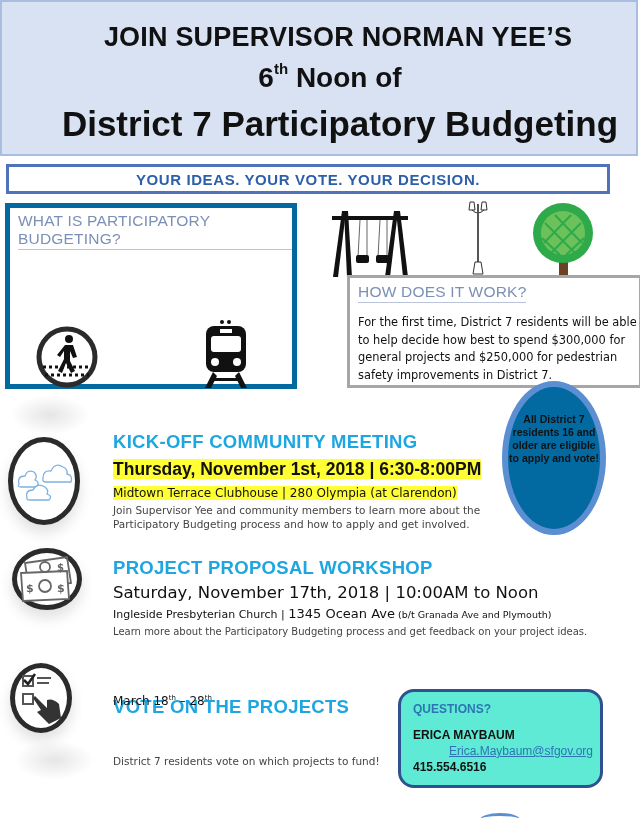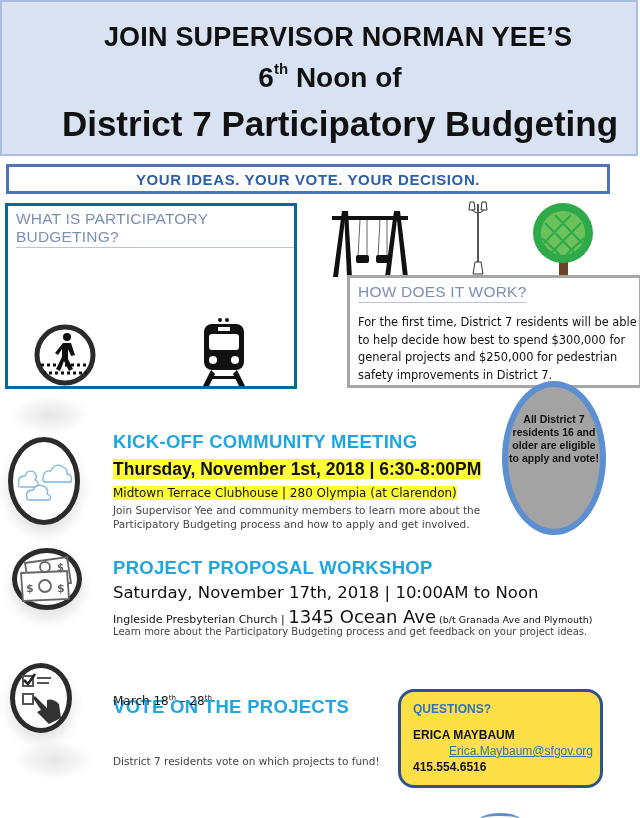--- a/index.html
+++ b/index.html
@@ -11,47 +11,47 @@
   .h1 { left:0; width:640px; text-align:center; font-weight:bold; color:#111; }
   .h-line1 { top:22px; left:18px; font-size:27px; letter-spacing:0.2px; }
   .h-line2 { top:62px; left:10px; font-size:28px; }
   .h-line2 sup { font-size:15px; vertical-align:top; position:relative; top:-2px; }
   .h-line3 { top:104px; left:20px; font-size:35px; }
 
   
   .tagline { left:6px; top:164px; width:604px; height:30px; border:3px solid #4f72b8; box-sizing:border-box; text-align:center; color:#2c5fa8; font-weight:bold; font-size:15px; line-height:25px; letter-spacing:0.6px; }
 
   
-  .whatbox { left:5px; top:203px; width:292px; height:186px; border:3px solid #0369a1; box-sizing:border-box; }
+  .whatbox { left:5px; top:203px; width:292px; height:186px; border:5px solid #0369a1; box-sizing:border-box; }
   .sec-title { color:#7c8fb5; font-size:15.5px; letter-spacing:0.2px; border-bottom:1px solid #b9c3d9; display:inline-block; padding-bottom:1px; }
   .body-text { font-size:12.5px; line-height:17.5px; color:#111; font-family:"DejaVu Sans", sans-serif; font-size:11.4px; }
 
   
   .howbox { left:309px; top:275px; width:295px; height:113px; border:3px solid #a6a6a6; box-sizing:border-box; background:#fff;margin-left:38px; }
 
   
-  .oval { left:502px; top:381px; width:104px; height:154px; border:6px solid #5b8fd1; border-radius:50%; box-sizing:border-box; background:#a3a3a3; }
+  .oval { left:502px; top:381px; width:104px; height:154px; border:6px solid #5b8fd1; border-radius:50%; box-sizing:border-box; background:#0369a1; }
   .oval-text { position:absolute; left:0; top:26px; width:92px; text-align:center; font-weight:bold; font-size:10.5px; line-height:13px; color:#111; }
 
   
   .ev-title { color:#1ea6e1; font-weight:bold; font-size:18.5px; letter-spacing:0.3px; }
   .hl { background:#ffff33; }
   .ev-date1 { font-weight:bold; font-size:17.5px;text-align:right; }
   .ev-loc1 { font-size:12px; font-family:"DejaVu Sans", sans-serif; }
   .ev-desc { font-size:10.5px; color:#444; line-height:14px; font-family:"DejaVu Sans", sans-serif; }
   .ev-date2 { font-size:16.5px; font-family:"DejaVu Sans", sans-serif; color:#111; }
   .ev-loc2 { font-size:11px; font-family:"DejaVu Sans", sans-serif; }
-  .ev-loc2 .big { font-size:18px; }
+  .ev-loc2 .big { font-size:13px; }
   .ev-loc2 .small { font-size:9.5px; }
 
   .icon-circ { width:74px; height:74px; border:5px solid #2b2b2b; border-radius:50%; box-sizing:border-box; background:#fff; box-shadow:0 8px 14px rgba(0,0,0,0.12); }
   .shadow-blob { width:80px; height:40px; border-radius:50%; background:radial-gradient(ellipse at center, rgba(0,0,0,0.10) 0%, rgba(0,0,0,0) 70%); }
 
   
-  .qbox { left:398px; top:689px; width:205px; height:99px; background:#fde047; border:3px solid #2f528f; border-radius:16px; box-sizing:border-box; }
+  .qbox { left:398px; top:689px; width:205px; height:99px; background:#5eead4; border:3px solid #2f528f; border-radius:16px; box-sizing:border-box; }
   .q-title { color:#2e74b5; font-weight:bold; font-size:12px; }
   .q-name { font-weight:bold; font-size:12px; }
   .q-email { color:#2e74b5; font-size:12px; text-decoration:underline;margin-left:36px; }
   .q-phone { font-weight:bold; font-size:12px; }
 </style>
 </head>
 <body>
 
 <div class="abs header"></div>
 <div class="abs h1 h-line1">JOIN SUPERVISOR NORMAN YEE’S</div>

